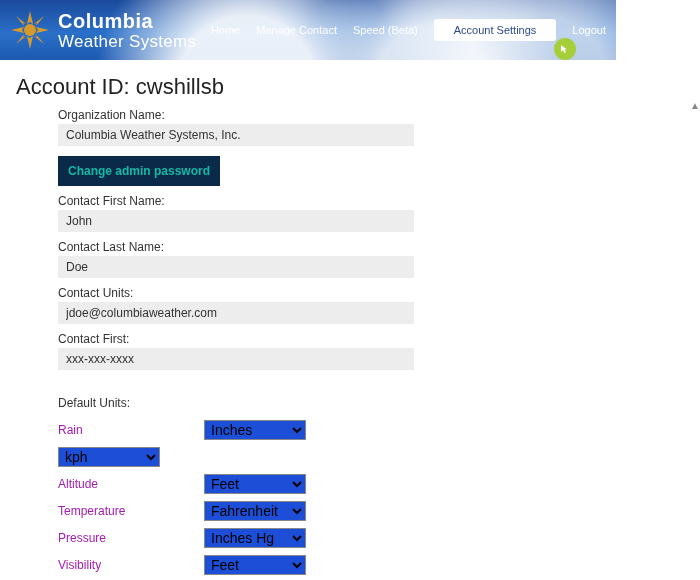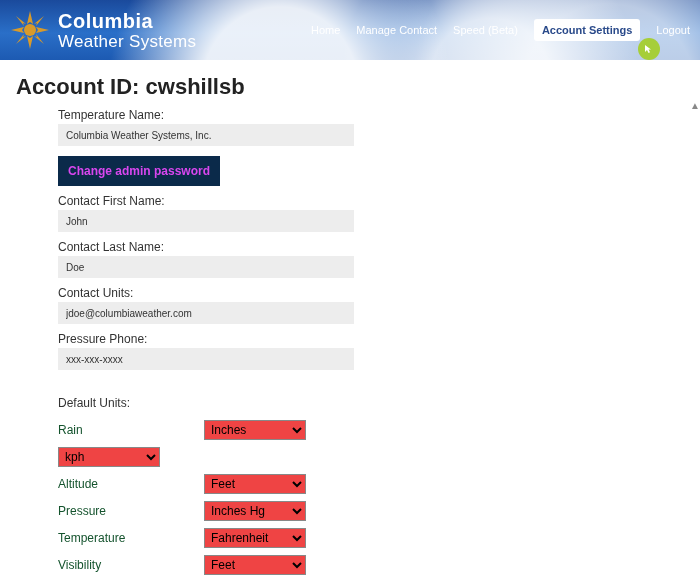--- a/index.html
+++ b/index.html
@@ -1,19 +1,19 @@
 <!DOCTYPE html>
 <html><head>
 <meta charset="utf-8">
 <style>
   * { box-sizing: border-box; margin: 0; padding: 0; }
   html, body { width: 700px; height: 580px; font-family: Arial, Helvetica, sans-serif; background: #fff; overflow: hidden; }
   
   .header {
-    width: 700px; height: 60px;
+    width: 616px; height: 60px;
     background: linear-gradient(180deg, #1a4a9c 0%, #2a6fc8 55%, #1d5ab2 100%);
     position: relative;
     display: flex;
     align-items: center;
     color: #fff;
     overflow: hidden;
   }
   .clouds {
     position:absolute; inset:0;
     background:
@@ -22,45 +22,45 @@
       radial-gradient(circle at 87% 150%, rgba(255,255,255,0.7) 14%, rgba(255,255,255,0) 32%);
     pointer-events:none;
   }
   .logo { display:flex; align-items:center; margin-left:10px; position:relative; z-index:2; }
   .logo svg { width:40px; height:40px; }
   .logo-text { margin-left:8px; line-height:1; }
   .logo-text .l1 { font-size:20px; font-weight:700; letter-spacing:0.5px; }
   .logo-text .l2 { font-size:17px; letter-spacing:0.3px; margin-top:2px; }
   .nav { position:absolute; right:10px; top:0; height:60px; display:flex; align-items:center; gap:16px; z-index:2; }
   .nav a { color:#fff; font-size:11px; cursor:pointer; text-decoration:none; }
-  .nav a.active { background:#fff; color:#2a4a8a; padding:5px 8px; border-radius:3px;font-weight:bold; }
+  .nav a.active { background:#fff; color:#2a4a8a; padding:5px 20px; border-radius:3px; }
   .cursor-badge {
     position:absolute; right:40px; top:38px; width:22px; height:22px; border-radius:50%;
     background:#a6ce39; z-index:3; display:flex; align-items:center; justify-content:center;
   }
   .cursor-badge svg { width:10px; height:10px; }
   
   .content { padding:14px 10px 10px 16px; width:700px; height:520px; position:relative; }
   .scroll-indicator { position:absolute; right:4px; top:40px; width:6px; height:6px; color:#888; font-size:10px; }
-  h1 { font-size:22px; font-weight:700; color:#222; margin-bottom:6px; }
+  h1 { font-size:22px; font-weight:400; color:#222; margin-bottom:6px; }
   .form { margin-left:42px; width:300px; font-size:12px; color:#333; }
   .label { font-size:12px; color:#333; margin-top:8px; margin-bottom:2px; }
   .field {
-    width:296px; height:22px; background:#ededed; border:none;
-    padding:3px 8px; font-size:10px; color:#333; font-family:inherit;
+    width:356px; height:22px; background:#ededed; border:none;
+    padding:3px 8px; font-size:12px; color:#333; font-family:inherit;
   }
   .btn-pw {
-    display:inline-block; margin-top:10px; background:#0b2a4a; color:#d946ef;
+    display:inline-block; margin-top:10px; background:#0b2a4a; color:#14b8a6;
     font-size:12px; font-weight:700; padding:8px 10px; cursor:pointer; border:none;
   }
   .section-title { font-weight:400; font-size:12px; margin-top:26px; margin-bottom:10px; }
   .unit-row { display:flex; align-items:center; margin-bottom:7px; }
-  .unit-row .ul { width:146px; font-size:12px; color:#14532d; }
+  .unit-row .ul { width:146px; font-size:12px; color:#a21caf; }
   .unit-row select {
-    width:102px; height:20px; font-size:12px; border:1px solid #888; background:#ef4444;
+    width:102px; height:20px; font-size:14px; border:1px solid #888; background:#1d4ed8;
     font-family:inherit; padding:0 2px;
   }
 </style>
 </head>
 <body>
 
 <div class="header">
   <div class="clouds"></div>
   <div class="logo">
     <svg viewBox="0 0 40 40">
@@ -95,57 +95,57 @@
   </div>
 </div>
 
 <div class="content">
   <div class="scroll-indicator">▲</div>
   <h1>
     <span>Account ID: </span><span>cwshillsb</span>
   </h1>
 
   <div class="form">
-    <div class="label">Temperature Name:</div>
+    <div class="label">Organization Name:</div>
     <input class="field" value="Columbia Weather Systems, Inc." style="">
 
     <button class="btn-pw">Change admin password</button>
 
     <div class="label">Contact First Name:</div>
     <input class="field" value="John" style="">
 
     <div class="label">Contact Last Name:</div>
     <input class="field" value="Doe" style="">
 
     <div class="label">Contact Units:</div>
     <input class="field" value="jdoe@columbiaweather.com" style="">
 
-    <div class="label">Pressure Phone:</div>
+    <div class="label">Contact First:</div>
     <input class="field" value="xxx-xxx-xxxx" style="">
 
     <div class="section-title">Default Units:</div>
 
     <div class="unit-row">
       <div class="ul">Rain</div>
       <select><option>Inches</option></select>
     </div>
     <div class="unit-row">
       <select><option>kph</option></select>
     </div>
     <div class="unit-row">
       <div class="ul">Altitude</div>
       <select><option>Feet</option></select>
     </div>
     <div class="unit-row">
+      <div class="ul">Temperature</div>
+      <select><option>Fahrenheit</option></select>
+    </div>
+    <div class="unit-row">
       <div class="ul">Pressure</div>
       <select><option>Inches Hg</option></select>
-    </div>
-    <div class="unit-row">
-      <div class="ul">Temperature</div>
-      <select><option>Fahrenheit</option></select>
     </div>
     <div class="unit-row">
       <div class="ul">Visibility</div>
       <select><option>Feet</option></select>
     </div>
 
     
   </div>
 </div>
 

